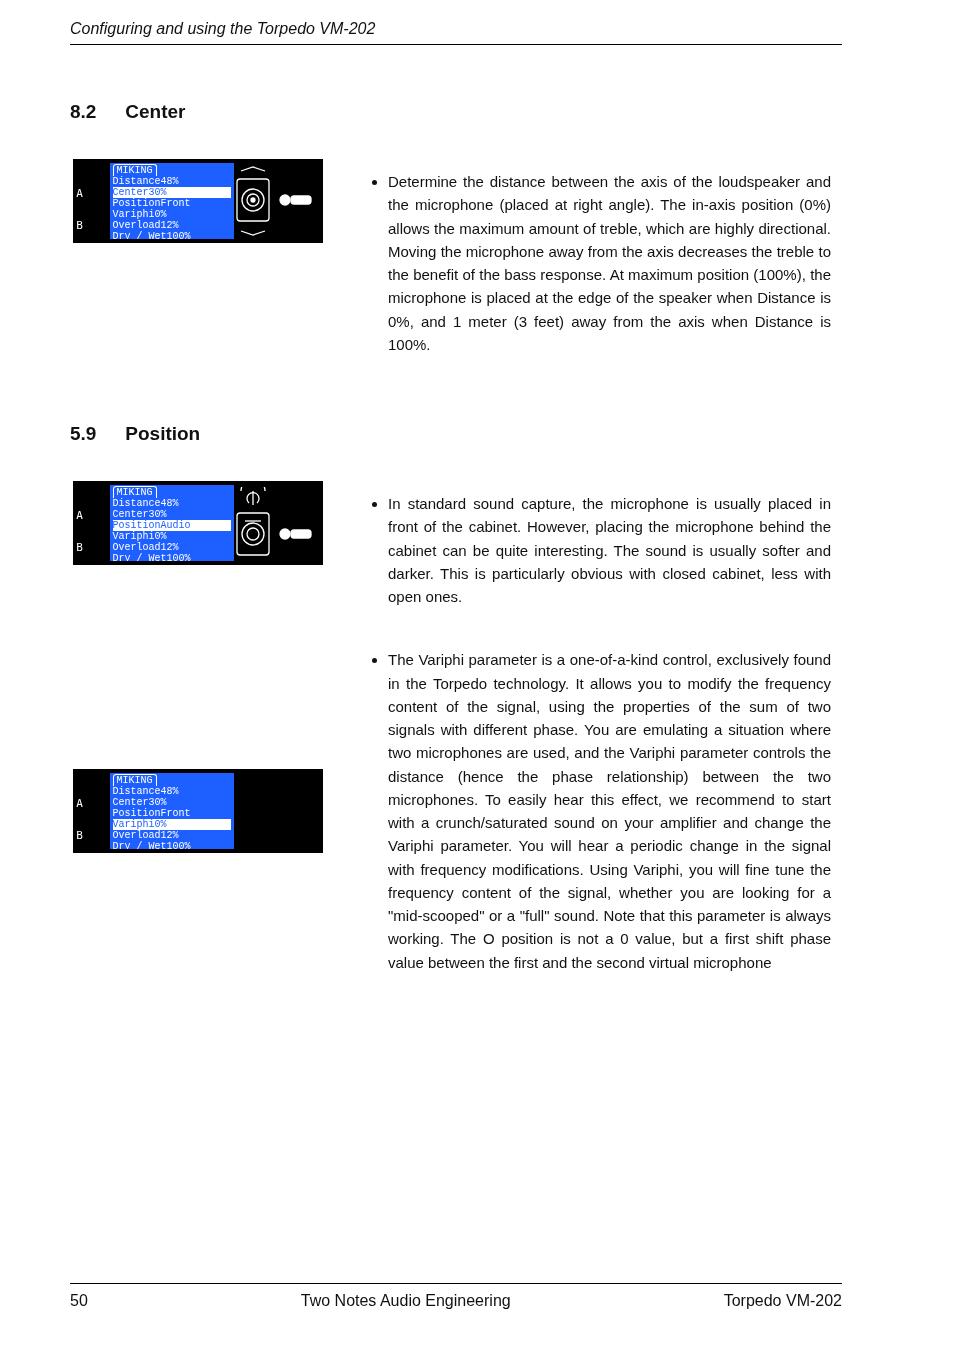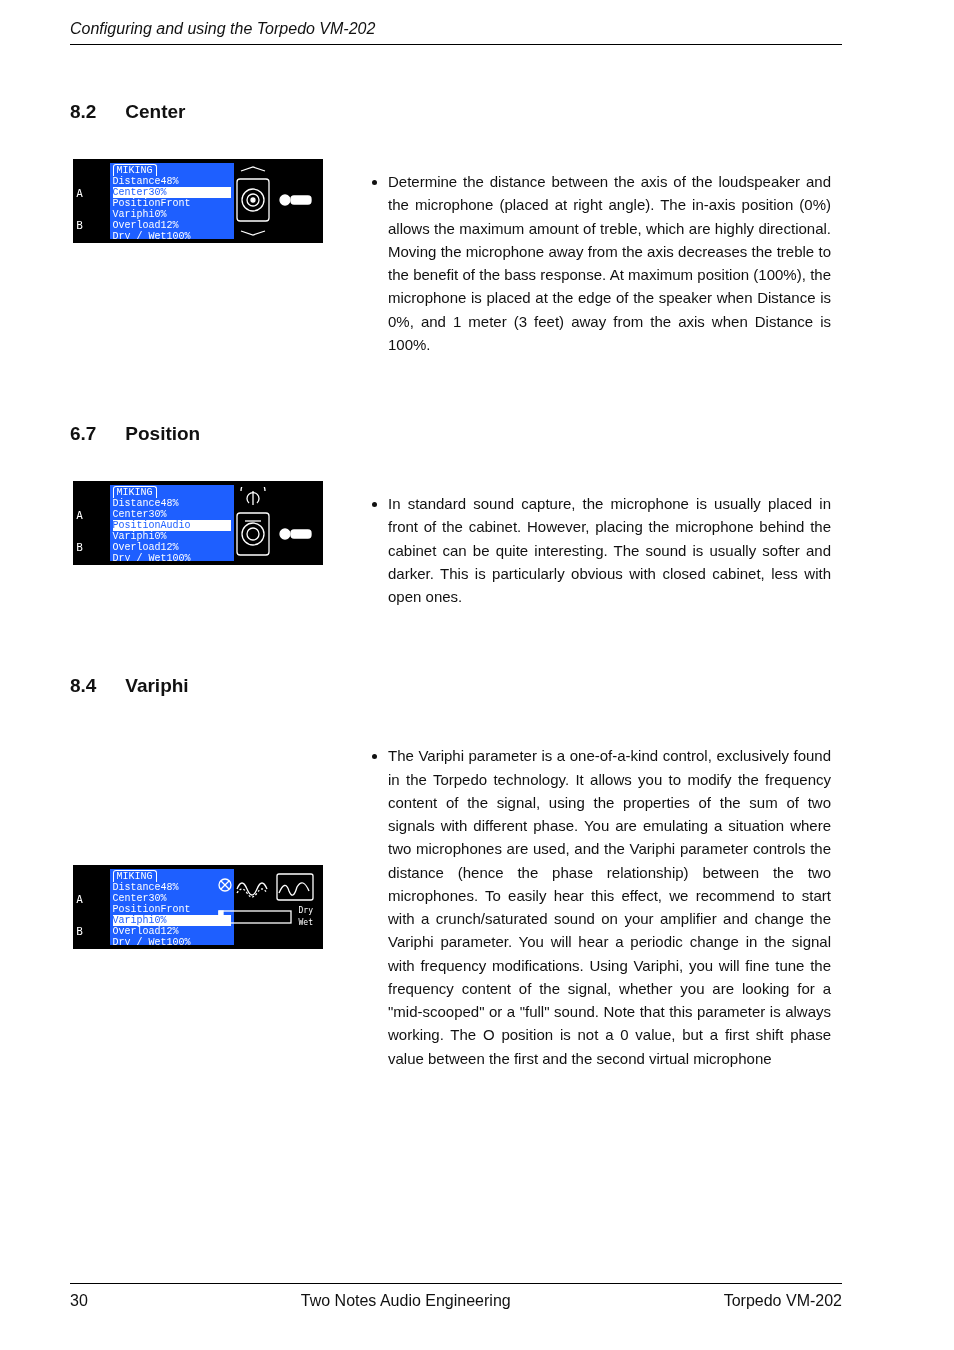--- a/index.html
+++ b/index.html
@@ -184,21 +184,21 @@
       </div>
     </div>
     <div class="txt">
       <ul>
           <li>Determine the distance between the axis of the loudspeaker and the microphone (placed at right angle). The in-axis position (0%) allows the maximum amount of treble, which are highly directional. Moving the microphone away from the axis decreases the treble to the benefit of the bass response. At maximum position (100%), the microphone is placed at the edge of the speaker when Distance is 0%, and 1 meter (3 feet) away from the axis when Distance is 100%.</li>
         </ul>
     </div>
   </div>
 
   <div class="section-title">
-    <span class="num">6.7</span>
+    <span class="num">5.9</span>
     <span>Position</span>
   </div>
   <div class="spacer-pre"></div>
   <div class="row">
     <div class="fig">
       <div class="miking">
         <span class="ab a">A</span>
         <span class="ab b">B</span>
         <div class="screen">
           <span class="title">MIKING</span>
@@ -226,67 +226,46 @@
         </div>
       </div>
     </div>
     <div class="txt">
       <ul>
           <li>In standard sound capture, the microphone is usually placed in front of the cabinet. However, placing the microphone behind the cabinet can be quite interesting. The sound is usually softer and darker. This is particularly obvious with closed cabinet, less with open ones.</li>
         </ul>
     </div>
   </div>
 
-  <div class="section-title">
-    <span class="num">8.4</span>
-    <span>Variphi</span>
-  </div>
   <div class="spacer-pre"></div>
   <div class="row" style="align-items:center">
     <div class="fig">
       <div class="miking">
         <span class="ab a">A</span>
         <span class="ab b">B</span>
         <div class="screen">
           <span class="title">MIKING</span>
           <div class="ln"><span>Distance</span><span>48%</span></div>
           <div class="ln"><span>Center</span><span>30%</span></div>
           <div class="ln"><span>Position</span><span>Front</span></div>
           <div class="ln sel"><span>Variphi</span><span>0%</span></div>
           <div class="ln"><span>Overload</span><span>12%</span></div>
           <div class="ln"><span>Dry / Wet</span><span>100%</span></div>
         </div>
-        <div class="viz">
-          <svg viewBox="0 0 102 72">
-            <g stroke="#fff" fill="none" stroke-width="1.3">
-              <circle cx="10" cy="14" r="6"></circle>
-              <line x1="6" y1="10" x2="14" y2="18"></line>
-              <line x1="14" y1="10" x2="6" y2="18"></line>
-              <path d="M22 18 q5 -12 10 0 q5 12 10 0 q5 -12 10 0"></path>
-              <path d="M22 22 q5 -8 10 0 q5 8 10 0 q5 -8 10 0" stroke-dasharray="2 2"></path>
-              <rect x="62" y="3" width="36" height="26" rx="2"></rect>
-              <path d="M64 22 q6 -14 10 -2 q4 10 8 -4 q6 -10 12 4"></path>
-              <rect x="4" y="40" width="72" height="12"></rect>
-              <rect x="4" y="40" width="4" height="12" fill="#fff"></rect>
-            </g>
-            <text x="98" y="42" fill="#fff" font-size="8" font-family="monospace" text-anchor="end">Dry</text>
-            <text x="98" y="54" fill="#fff" font-size="8" font-family="monospace" text-anchor="end">Wet</text>
-          </svg>
-        </div>
       </div>
     </div>
     <div class="txt">
       <ul>
           <li>The Variphi parameter is a one-of-a-kind control, exclusively found in the Torpedo technology. It allows you to modify the frequency content of the signal, using the properties of the sum of two signals with different phase. You are emulating a situation where two microphones are used, and the Variphi parameter controls the distance (hence the phase relationship) between the two microphones. To easily hear this effect, we recommend to start with a crunch/saturated sound on your amplifier and change the Variphi parameter. You will hear a periodic change in the signal with frequency modifications. Using Variphi, you will fine tune the frequency content of the signal, whether you are looking for a "mid-scooped" or a "full" sound. Note that this parameter is always working. The O position is not a 0 value, but a first shift phase value between the first and the second virtual microphone</li>
         </ul>
     </div>
   </div>
 
   <div class="footer">
     <hr class="rule">
     <div class="cols">
-      <span>30</span>
+      <span>50</span>
       <span>Two Notes Audio Engineering</span>
       <span>Torpedo VM-202</span>
     </div>
   </div>
 
 </div>
 
 </body></html>

